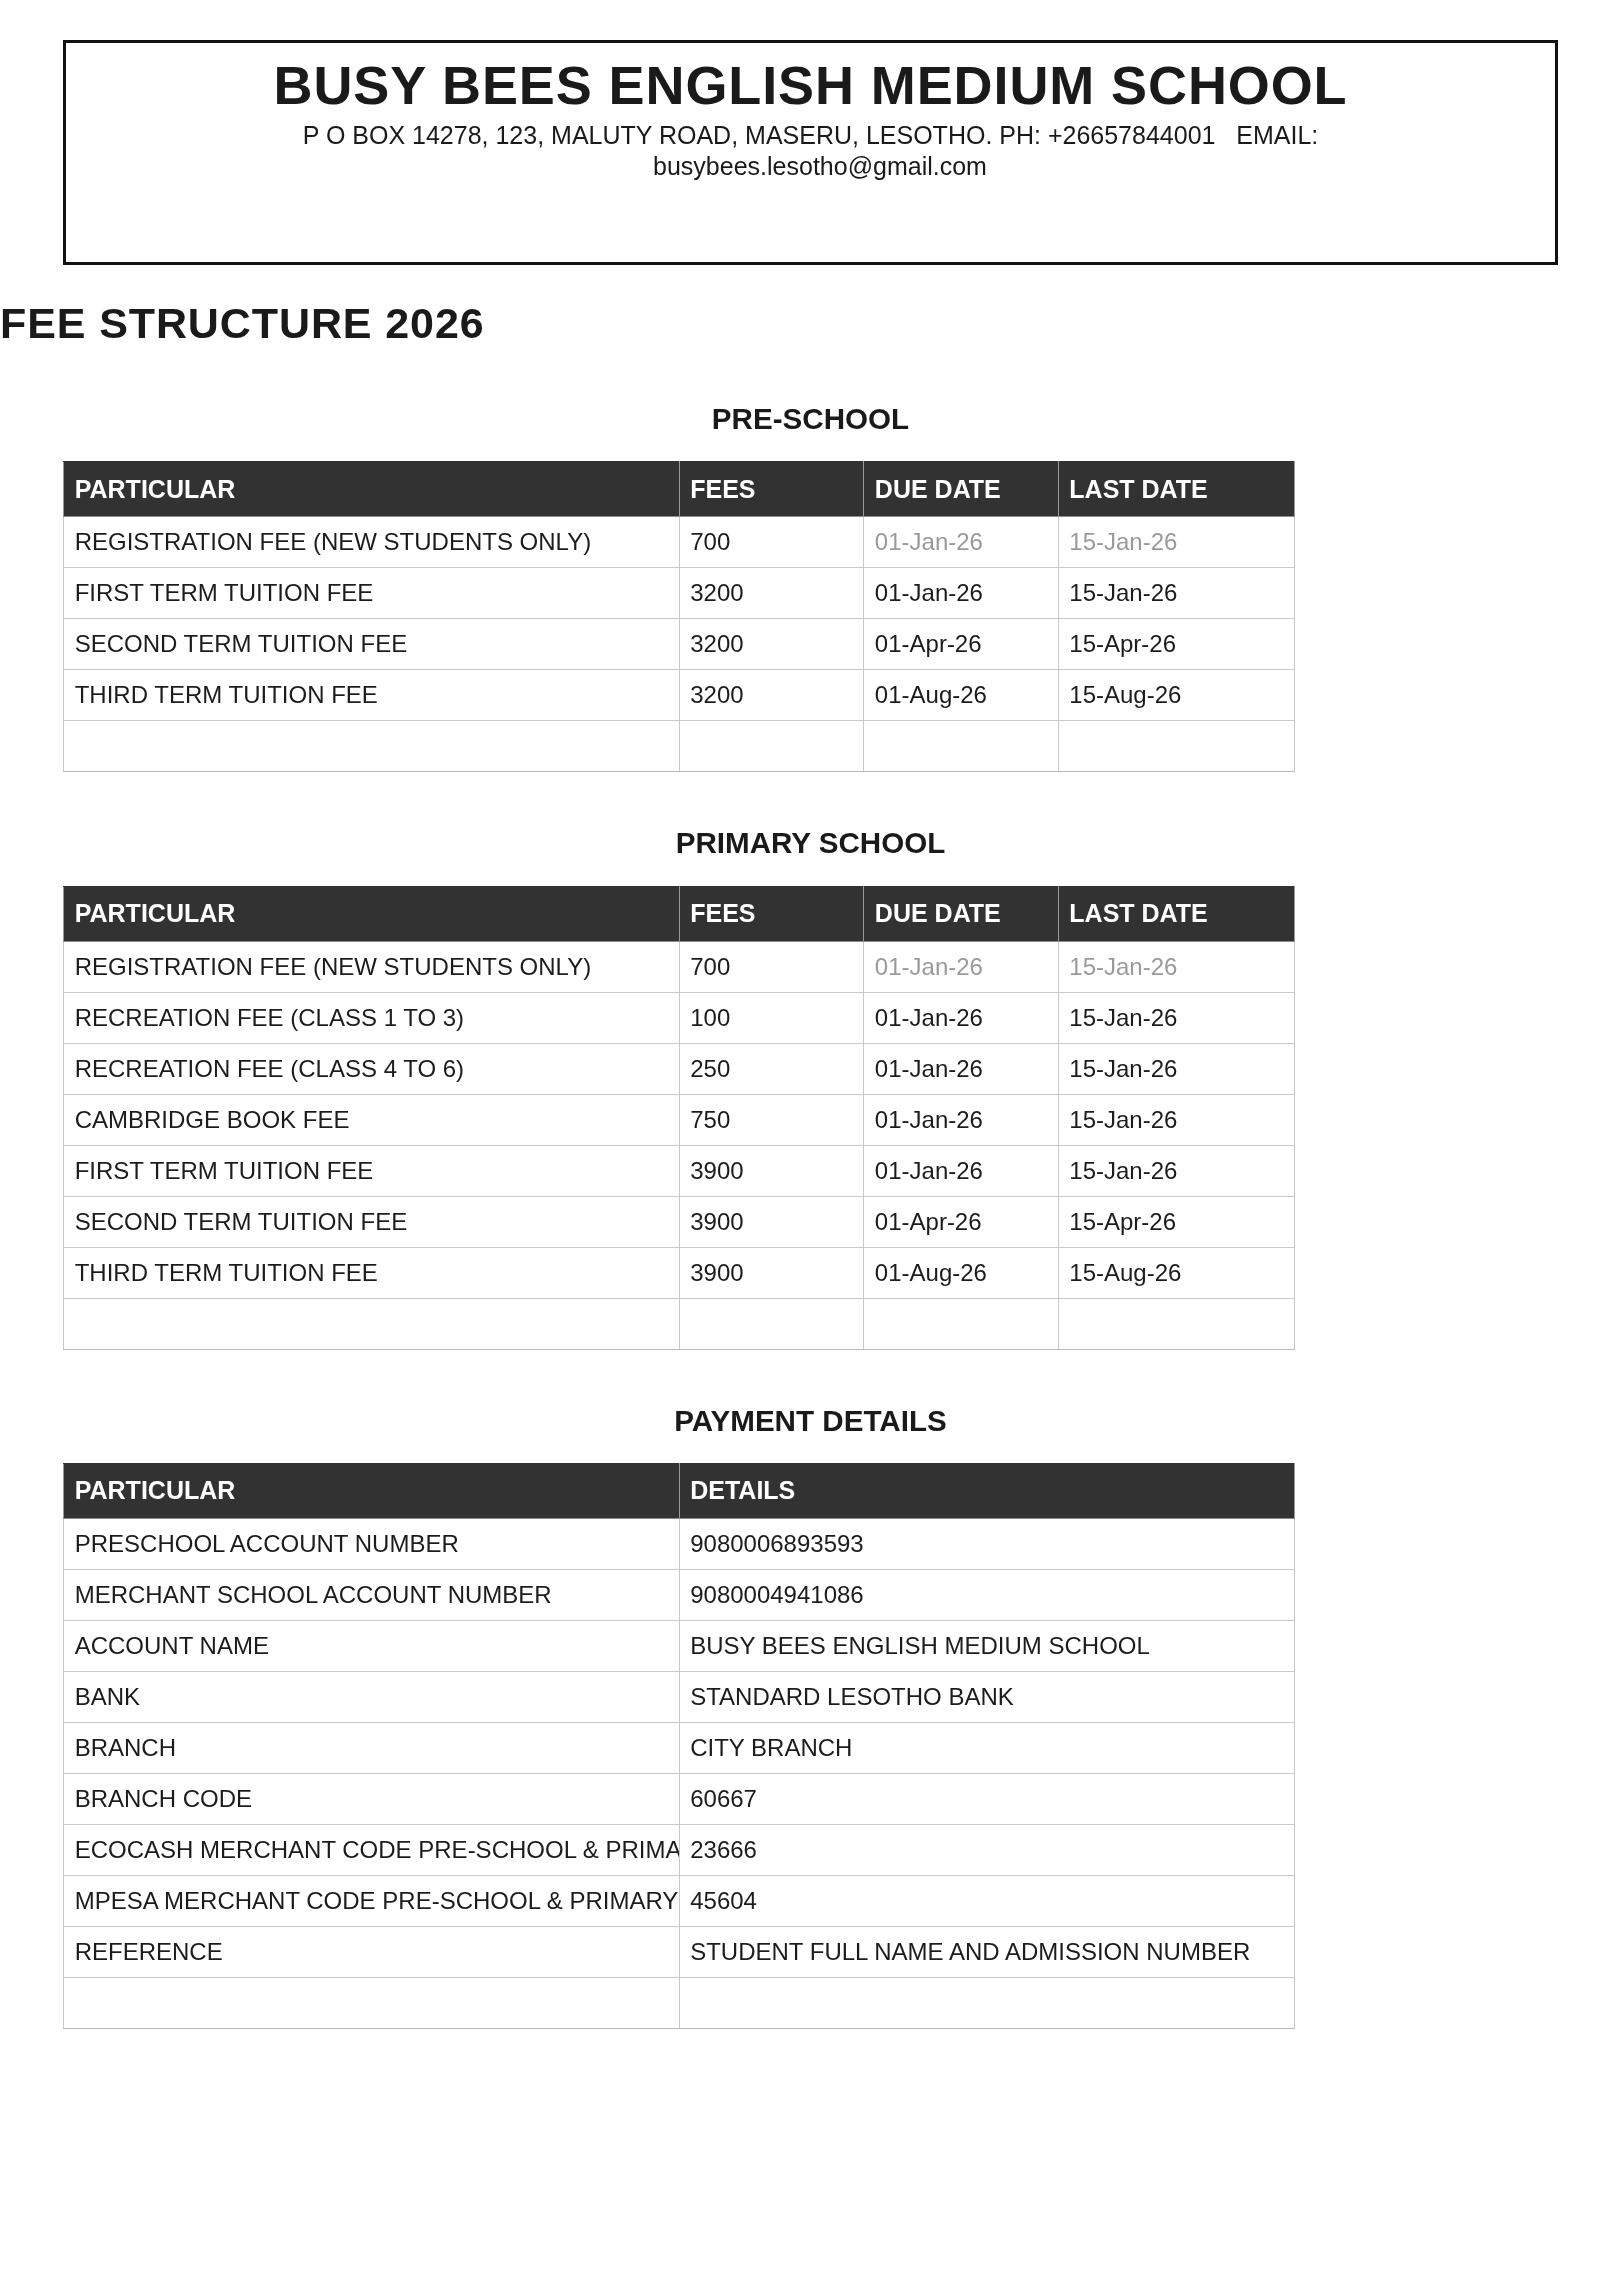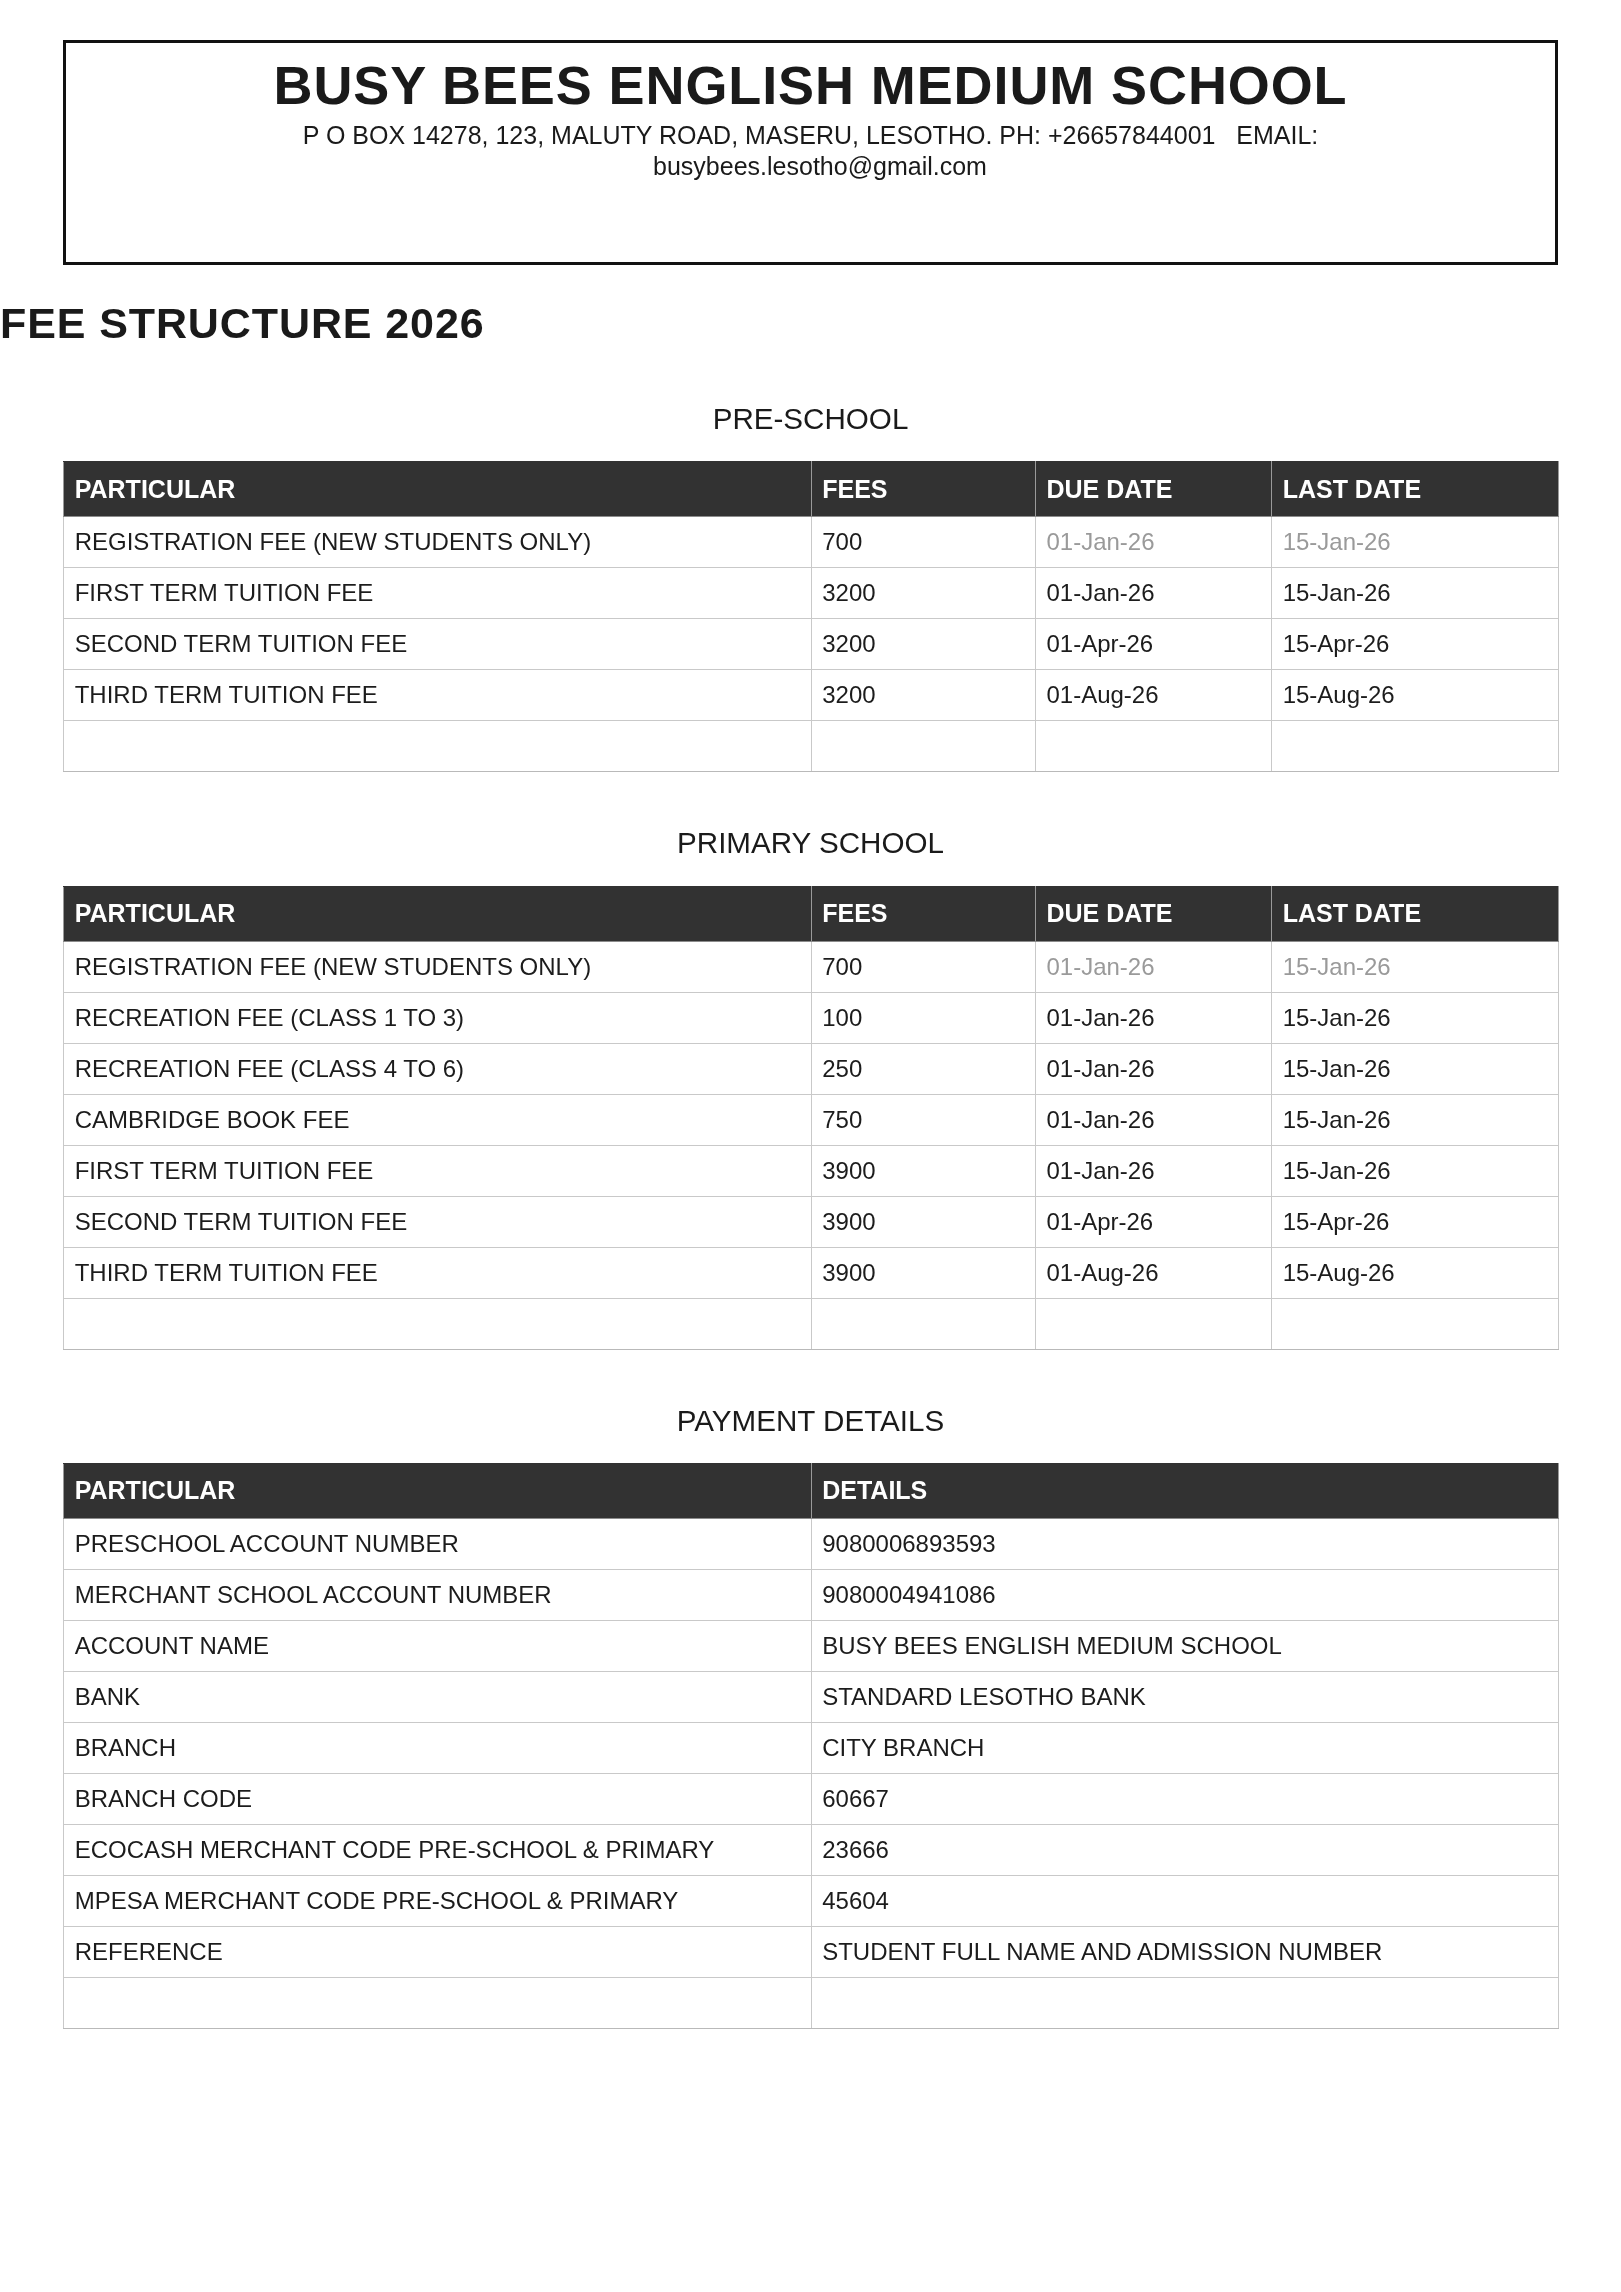--- a/index.html
+++ b/index.html
@@ -38,30 +38,30 @@
 
   .doc-title {
     font-size: 43px;
     font-weight: 700;
     letter-spacing: 0.9px;
     line-height: 1.15;
     margin: 0 0 0 0;
   }
   .section-heading {
     font-size: 29.6px;
-    font-weight: 400;
+    font-weight: 700;
     text-align: center;
     line-height: 1.15;
     margin: 54px 0 25px 0;
   }
 
   table.doc-table {
     border-collapse: collapse;
     table-layout: fixed;
-    width: 1496px;
+    width: 1232px;
     margin: 0 63px;
   }
   table.doc-table th {
     background: #323232;
     color: #ffffff;
     font-size: 25px;
     font-weight: 700;
     text-align: left;
     height: 54px;
     padding: 0 7.2px 0 10.7px;

